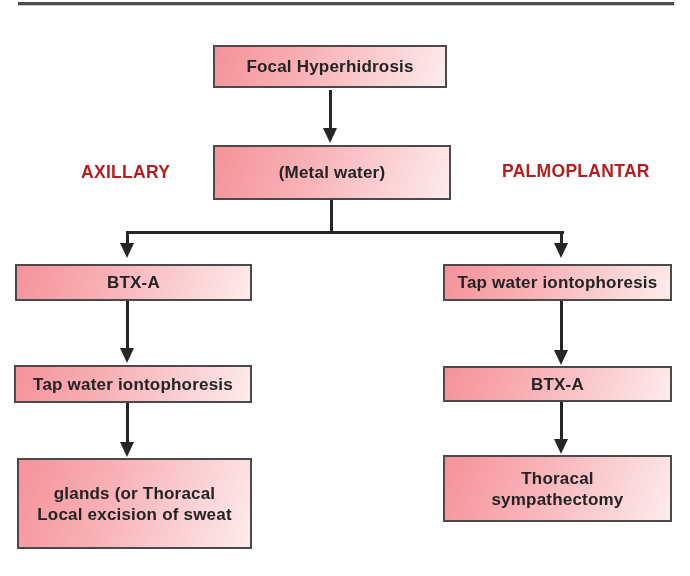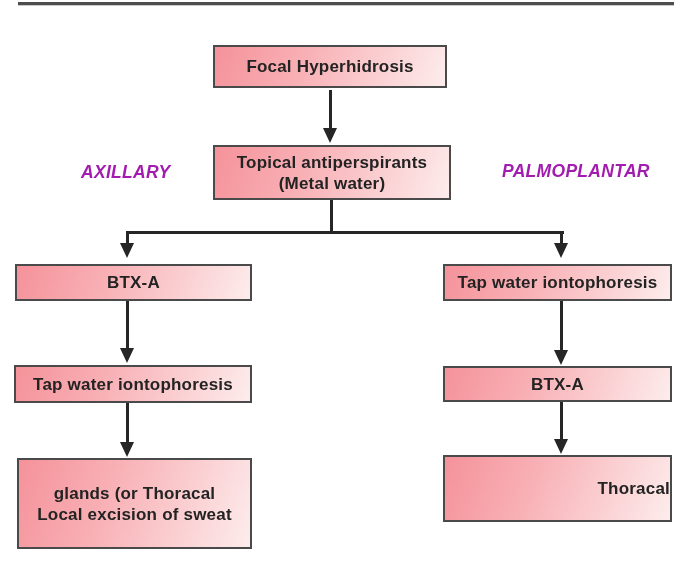--- a/index.html
+++ b/index.html
@@ -32,24 +32,23 @@
     font-size: 17px;
     line-height: 21px;
     color: #232323;
     letter-spacing: 0.2px;
   }
   .node span { display: block; }
   .side-label {
     position: absolute;
     font-weight: bold;
     font-size: 17.5px;
-    color: #a21caf;
+    color: #b91c1c;
     letter-spacing: 0.3px;
     white-space: nowrap;
-    font-style: italic;
   }
   .arrow {
     position: absolute;
     display: flex;
     flex-direction: column;
     align-items: center;
   }
   .arrow .stem { width: 3px; background: #262626; flex: 1; }
   .arrow .head {
     width: 0; height: 0;
@@ -81,21 +80,20 @@
 
   <div class="arrow" style="left:323px; top:90px; height:53px;">
     <div class="stem"></div>
     <div class="head"></div>
   </div>
 
   <div class="side-label" style="left:81px; top:162px;">AXILLARY</div>
   <div class="side-label" style="left:484px; top:161px;margin-left:18px;">PALMOPLANTAR</div>
 
   <div class="node" style="left:213px; top:145px; width:238px; height:55px;">
-    <span>Topical antiperspirants</span>
     <span>(Metal water)</span>
   </div>
 
   <div class="connector-stem" style="left:330px; top:200px; height:34px;"></div>
   <div class="connector-h" style="left:127px; top:231px; width:437px;"></div>
   <div class="arrow" style="left:120px; top:231px; height:27px;">
     <div class="stem"></div>
     <div class="head"></div>
   </div>
   <div class="arrow" style="left:554px; top:231px; height:27px;">
@@ -137,17 +135,18 @@
 
   <div class="node" style="left:443px; top:366px; width:229px; height:36px;">
     <span>BTX-A</span>
   </div>
 
   <div class="arrow" style="left:554px; top:402px; height:52px;">
     <div class="stem"></div>
     <div class="head"></div>
   </div>
 
-  <div class="node" style="left:443px; top:455px; width:229px; height:67px;align-items:flex-end;">
+  <div class="node" style="left:443px; top:455px; width:229px; height:67px;">
     <span>Thoracal</span>
+    <span>sympathectomy</span>
   </div>
 
 </div>
 
 </body></html>

